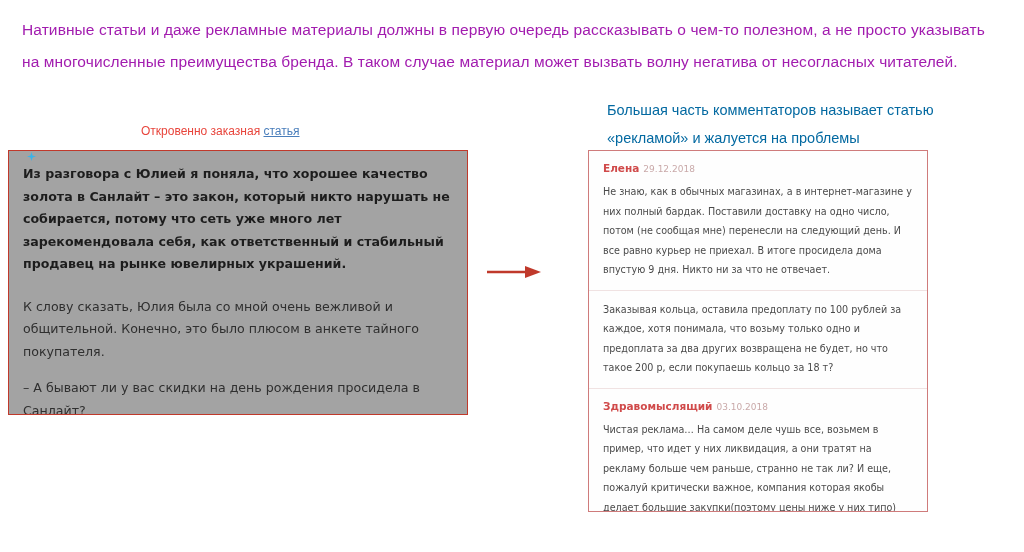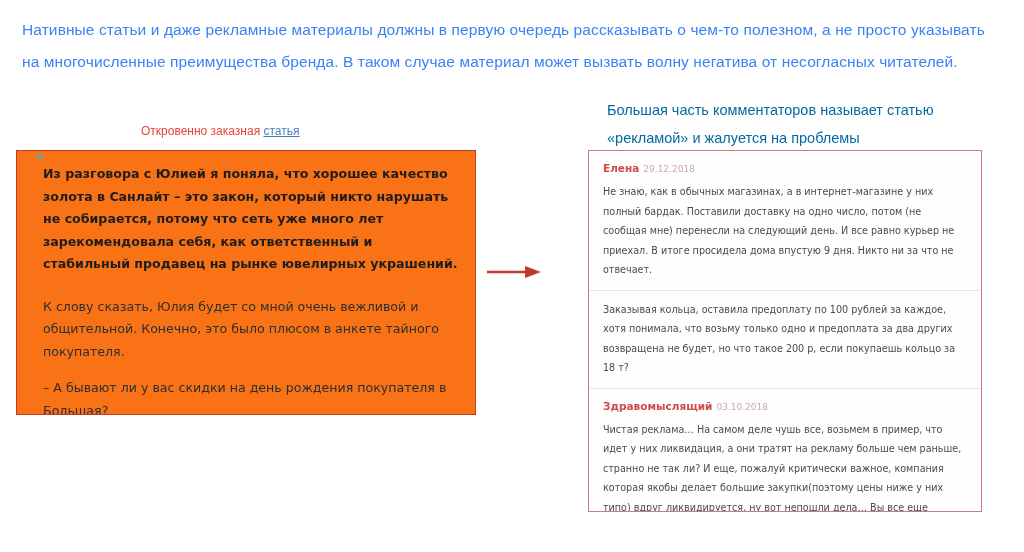--- a/index.html
+++ b/index.html
@@ -17,21 +17,21 @@
   }
 
   
   .intro {
     position: absolute;
     left: 22px;
     top: 14px;
     width: 982px;
     font-size: 15.5px;
     line-height: 32px;
-    color: #3b82f6;
+    color: #a21caf;
     letter-spacing: 0.1px;
   }
 
   
   .caption-left {
     position: absolute;
     left: 141px;
     top: 121px;
     font-size: 12px;
     line-height: 20px;
@@ -51,28 +51,28 @@
     top: 96px;
     width: 360px;
     font-size: 14.5px;
     line-height: 28px;
     color: #0369a1;
   }
 
   
   .article-box {
     position: absolute;
-    left: 16px;
+    left: 8px;
     top: 150px;
     width: 460px;
     height: 265px;
     box-sizing: border-box;
     border: 1.5px solid #c0392b;
-    background: #f97316;
-    padding: 12px 14px 10px 26px;
+    background: #a3a3a3;
+    padding: 12px 14px 10px 14px;
     overflow: hidden;
   }
   .article-box .cursor-dot {
     position: absolute;
     left: 18px;
     top: 1px;
     width: 9px;
     height: 9px;
     background: #29b6f6;
     clip-path: polygon(50% 0%, 62% 38%, 100% 50%, 62% 62%, 50% 100%, 38% 62%, 0% 50%, 38% 38%);
@@ -99,21 +99,21 @@
     top: 264px;
     width: 55px;
     height: 16px;
   }
 
   
   .comments-panel {
     position: absolute;
     left: 588px;
     top: 150px;
-    width: 394px;
+    width: 340px;
     height: 362px;
     box-sizing: border-box;
     border: 1.5px solid #cf7b7b;
     background: #fefefe;
     overflow: hidden;
   }
   .comment {
     padding: 9px 14px 10px 14px;
     border-bottom: 1px solid #f0e2e2;
   }
@@ -154,22 +154,22 @@
 </div>
 
 <div class="caption-right">
   <div>Большая часть комментаторов называет статью</div>
   <div>«рекламой» и жалуется на проблемы</div>
 </div>
 
 <div class="article-box">
   <span class="cursor-dot"></span>
   <p class="lead">Из разговора с Юлией я поняла, что хорошее качество золота в Санлайт – это закон, который никто нарушать не собирается, потому что сеть уже много лет зарекомендовала себя, как ответственный и стабильный продавец на рынке ювелирных украшений.</p>
-  <p class="tight">К слову сказать, Юлия будет со мной очень вежливой и общительной. Конечно, это было плюсом в анкете тайного покупателя.</p>
-  <p class="tight">– А бывают ли у вас скидки на день рождения покупателя в Большая?</p>
+  <p class="tight">К слову сказать, Юлия была со мной очень вежливой и общительной. Конечно, это было плюсом в анкете тайного покупателя.</p>
+  <p class="tight">– А бывают ли у вас скидки на день рождения просидела в Санлайт?</p>
 
 </div>
 
 <svg class="arrow" viewBox="0 0 55 16">
   <line x1="0" y1="8" x2="40" y2="8" stroke="#c0392b" stroke-width="2.4"></line>
   <polygon points="38,2 54,8 38,14" fill="#c0392b"></polygon>
 </svg>
 
 <div class="comments-panel">
 

